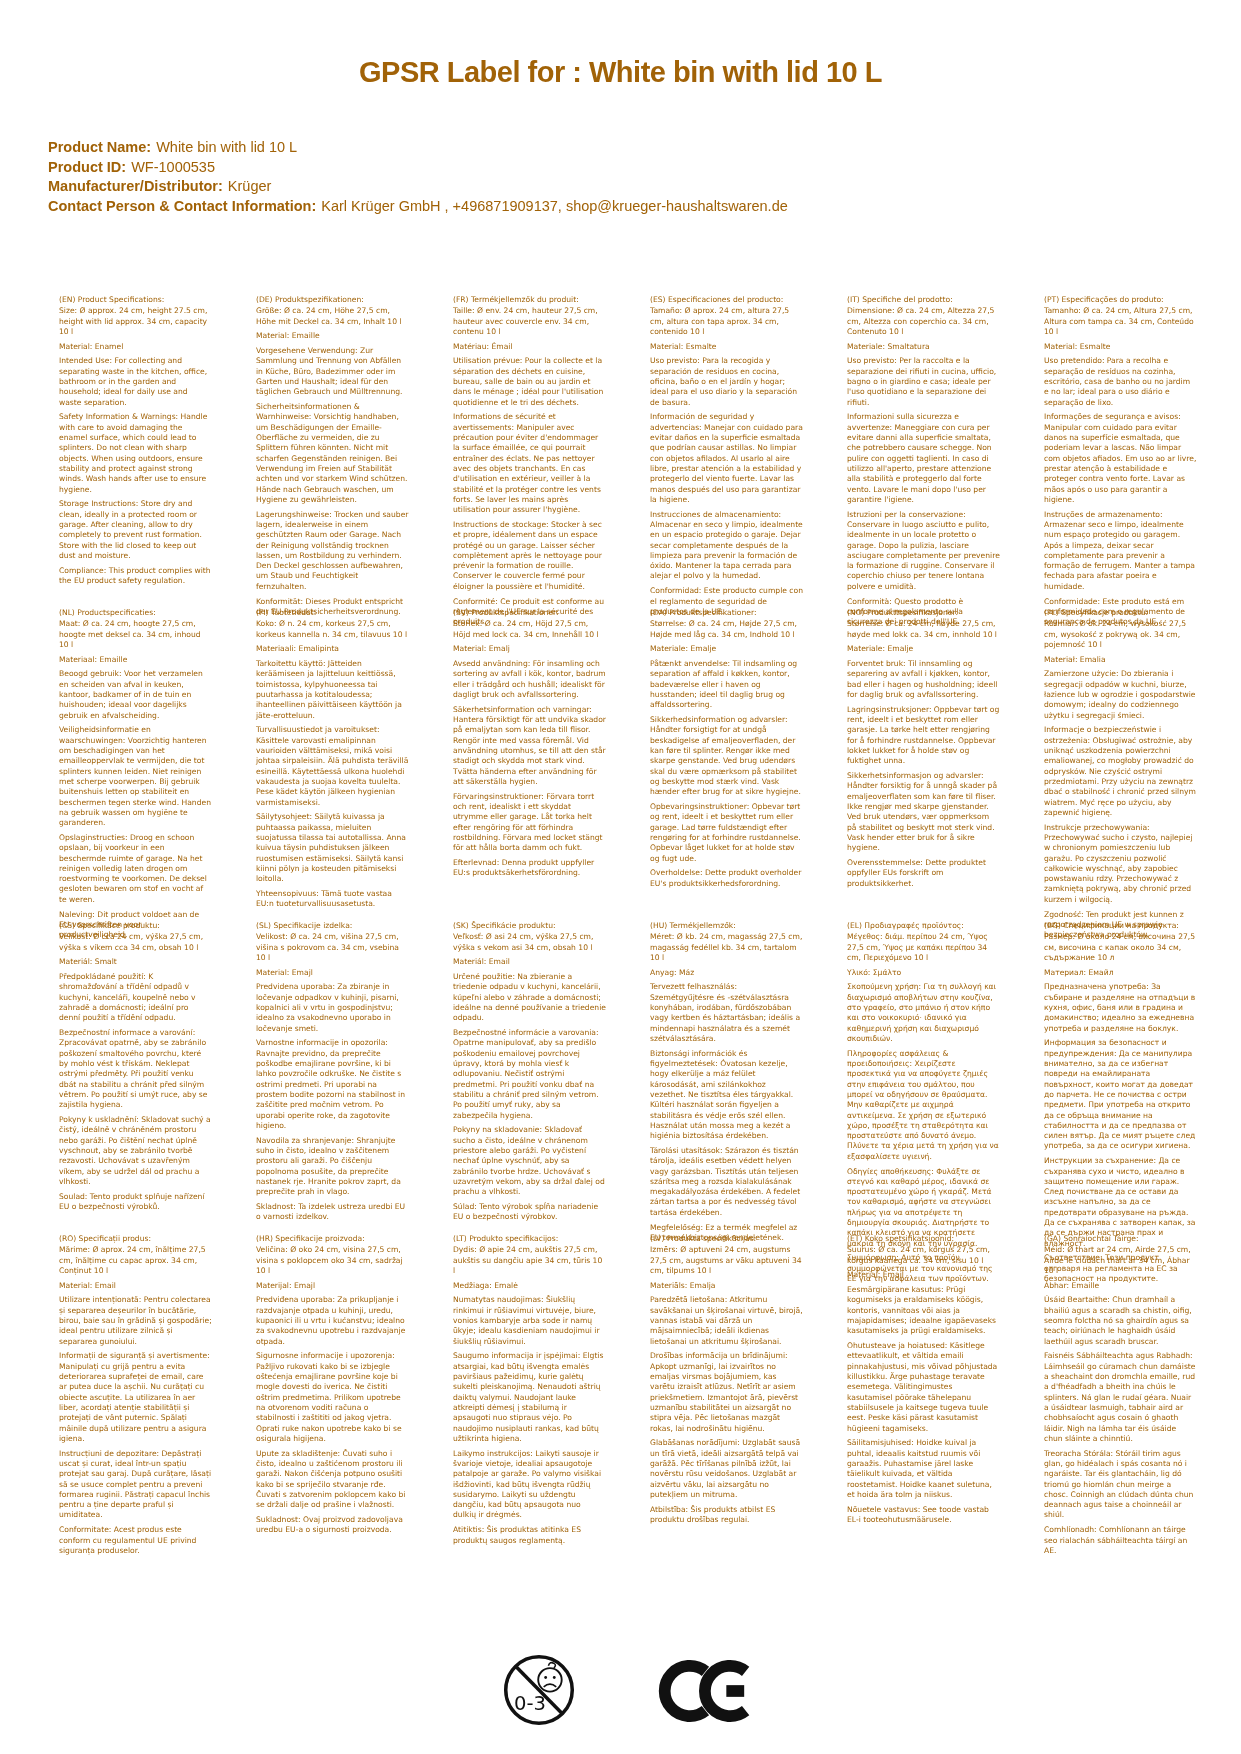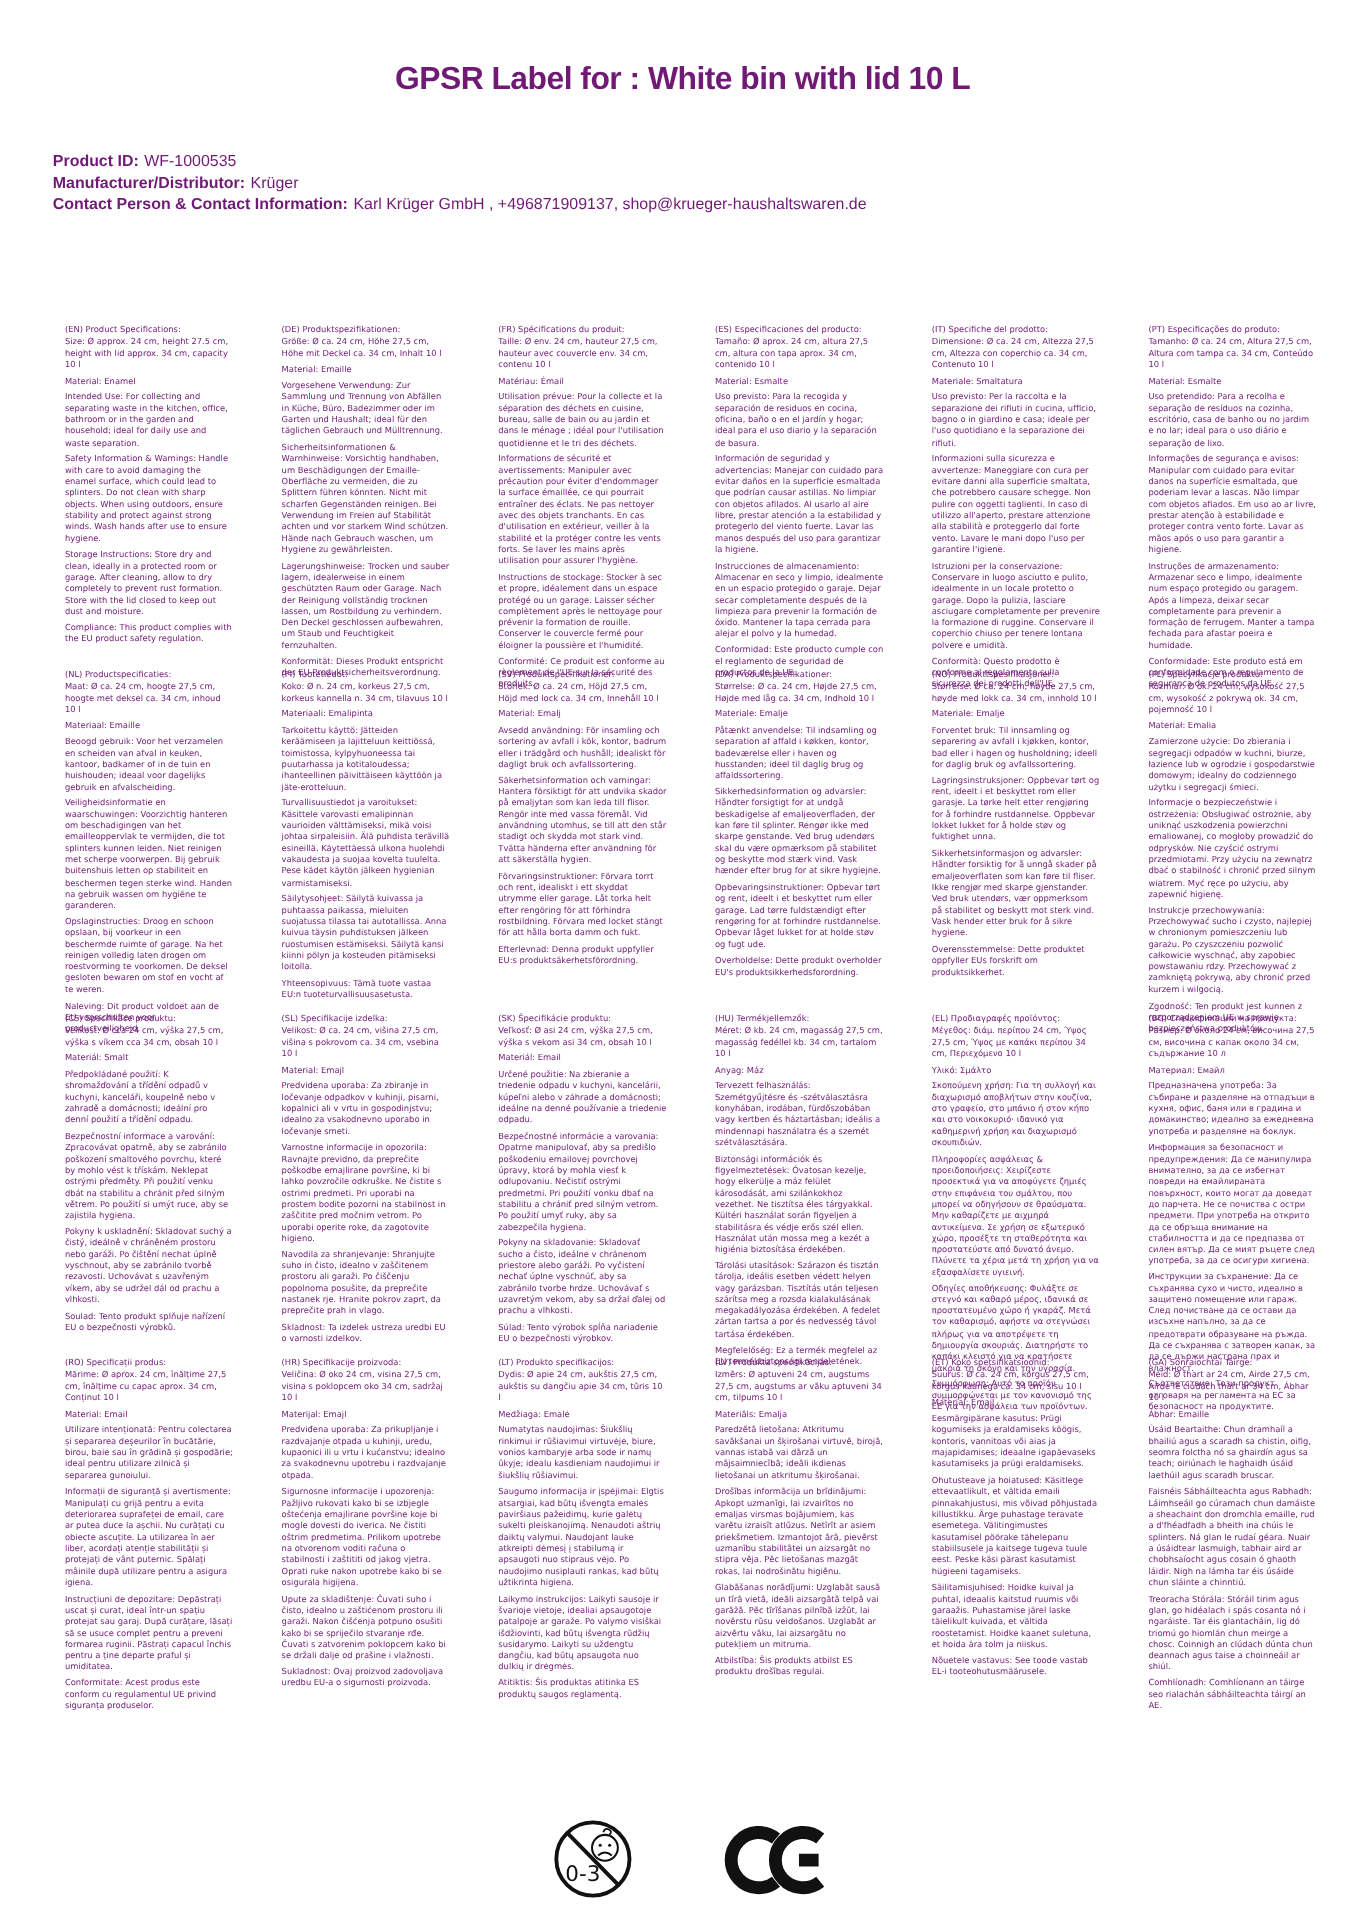--- a/index.html
+++ b/index.html
@@ -1,19 +1,19 @@
 <!DOCTYPE html>
 <html><head>
 <meta charset="utf-8">
 <style>
   html,body{margin:0;padding:0;background:#ffffff;}
   .page{
     position:relative;
     width:1241px;height:1754px;
-    background:#ffffff;color:#701a75;
+    background:#ffffff;color:#a16207;
     font-family:"DejaVu Sans",sans-serif;
     overflow:hidden;
   }
   .title{
     position:absolute;top:56px;left:0;width:100%;
     text-align:center;
     font-family:"Liberation Sans",sans-serif;
     font-weight:bold;font-size:29px;letter-spacing:-0.5px;
     margin:0;
   }
@@ -40,20 +40,21 @@
 </style>
 </head>
 <body>
 
 <div class="page">
 
   <h1 class="title">GPSR Label for : White bin with lid 10 L</h1>
 
   <div class="info">
 
+      <div class="info-line"><span class="lbl">Product Name:</span><span class="val">White bin with lid 10 L</span></div>
 
       <div class="info-line"><span class="lbl">Product ID:</span><span class="val">WF-1000535</span></div>
 
       <div class="info-line"><span class="lbl">Manufacturer/Distributor:</span><span class="val">Krüger</span></div>
 
 
       <div class="info-line"><span class="lbl">Contact Person &amp; Contact Information:</span><span class="val">Karl Krüger GmbH , +496871909137, shop@krueger-haushaltswaren.de</span></div>
     </div>
 
   <div class="grid">
@@ -72,21 +73,21 @@
         <div class="bh">(DE) Produktspezifikationen:</div>
         <p>Größe: Ø ca. 24 cm, Höhe 27,5 cm, Höhe mit Deckel ca. 34 cm, Inhalt 10 l</p>
         <p>Material: Emaille</p>
         <p>Vorgesehene Verwendung: Zur Sammlung und Trennung von Abfällen in Küche, Büro, Badezimmer oder im Garten und Haushalt; ideal für den täglichen Gebrauch und Mülltrennung.</p>
         <p>Sicherheitsinformationen &amp; Warnhinweise: Vorsichtig handhaben, um Beschädigungen der Emaille-Oberfläche zu vermeiden, die zu Splittern führen könnten. Nicht mit scharfen Gegenständen reinigen. Bei Verwendung im Freien auf Stabilität achten und vor starkem Wind schützen. Hände nach Gebrauch waschen, um Hygiene zu gewährleisten.</p>
         <p>Lagerungshinweise: Trocken und sauber lagern, idealerweise in einem geschützten Raum oder Garage. Nach der Reinigung vollständig trocknen lassen, um Rostbildung zu verhindern. Den Deckel geschlossen aufbewahren, um Staub und Feuchtigkeit fernzuhalten.</p>
         <p>Konformität: Dieses Produkt entspricht der EU-Produktsicherheitsverordnung.</p>
       </div>
 
       <div class="block">
-        <div class="bh">(FR) Spécifications du produit:</div>
+        <div class="bh">(FR) Termékjellemzők du produit:</div>
         <p>Taille: Ø env. 24 cm, hauteur 27,5 cm, hauteur avec couvercle env. 34 cm, contenu 10 l</p>
         <p>Matériau: Émail</p>
         <p>Utilisation prévue: Pour la collecte et la séparation des déchets en cuisine, bureau, salle de bain ou au jardin et dans le ménage ; idéal pour l'utilisation quotidienne et le tri des déchets.</p>
         <p>Informations de sécurité et avertissements: Manipuler avec précaution pour éviter d'endommager la surface émaillée, ce qui pourrait entraîner des éclats. Ne pas nettoyer avec des objets tranchants. En cas d'utilisation en extérieur, veiller à la stabilité et la protéger contre les vents forts. Se laver les mains après utilisation pour assurer l'hygiène.</p>
         <p>Instructions de stockage: Stocker à sec et propre, idéalement dans un espace protégé ou un garage. Laisser sécher complètement après le nettoyage pour prévenir la formation de rouille. Conserver le couvercle fermé pour éloigner la poussière et l'humidité.</p>
         <p>Conformité: Ce produit est conforme au règlement de l'UE sur la sécurité des produits.</p>
       </div>
 
       <div class="block">
         <div class="bh">(ES) Especificaciones del producto:</div>

